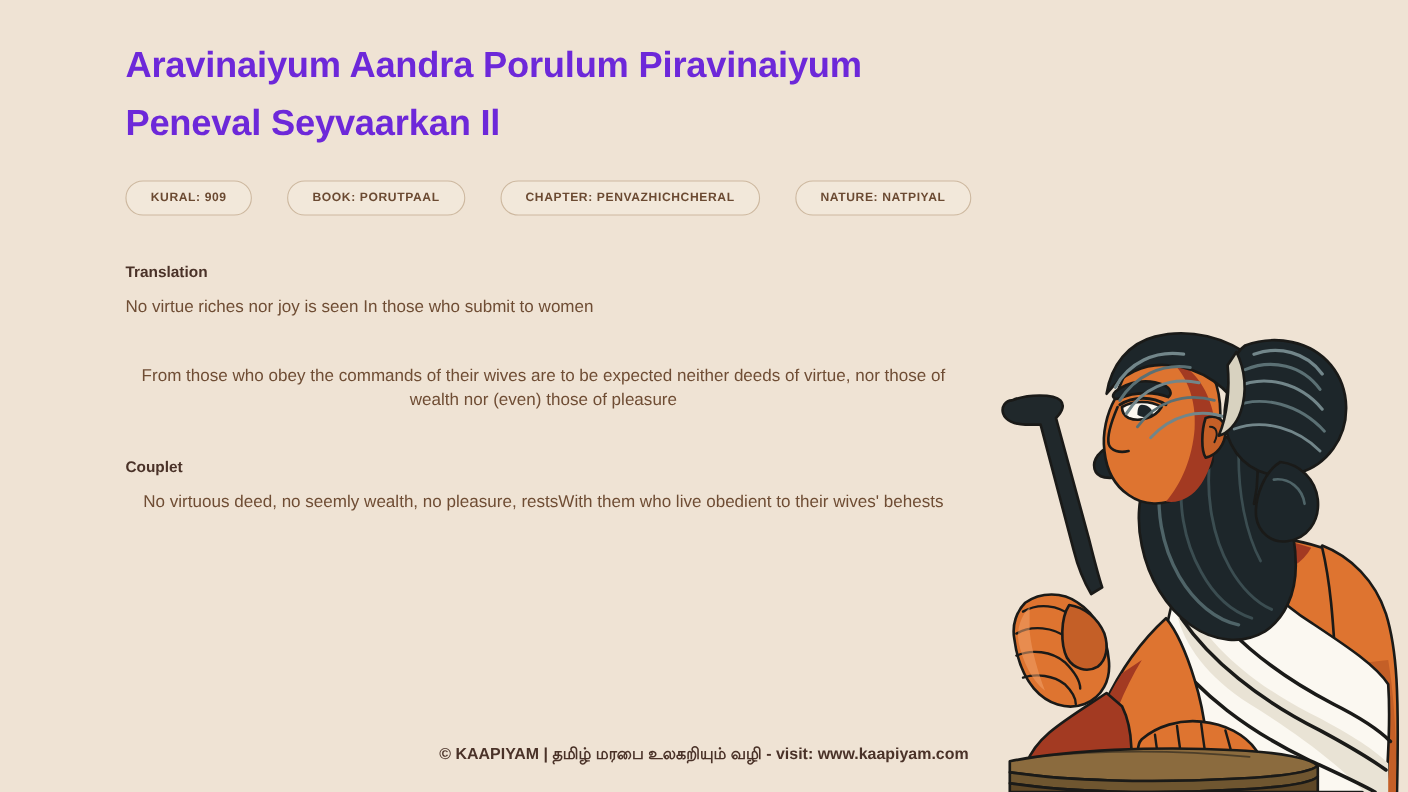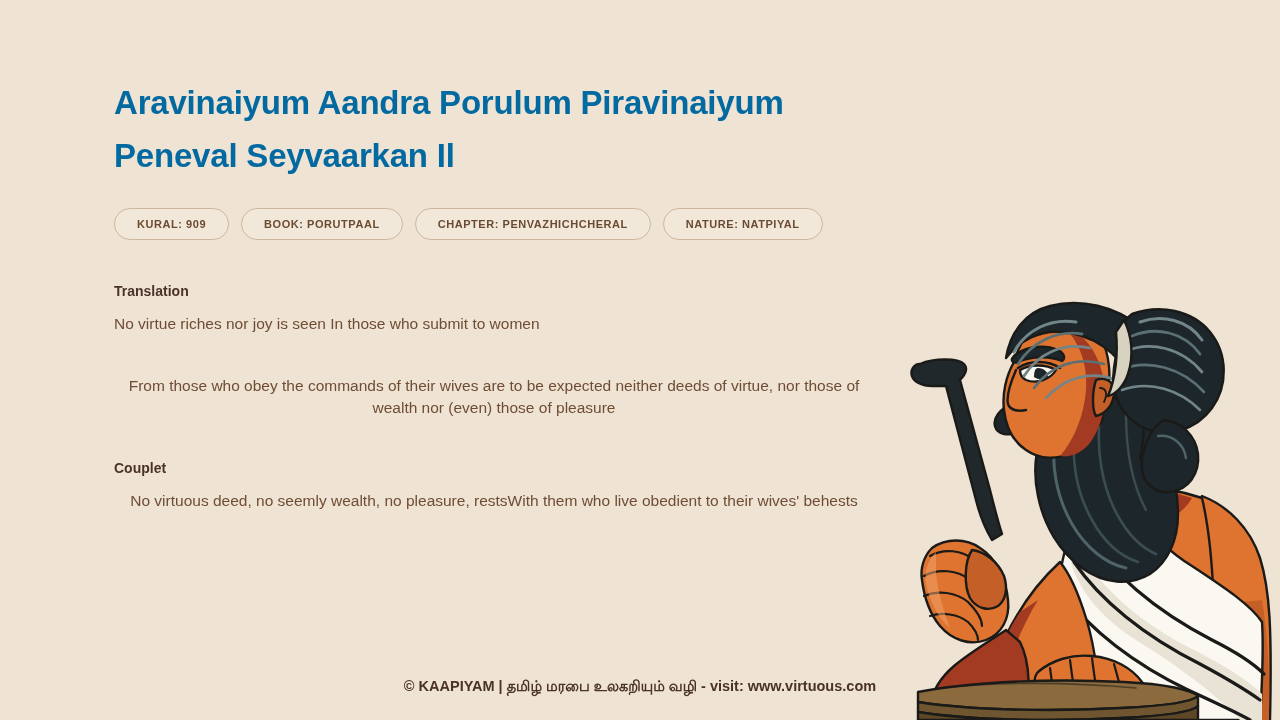--- a/index.html
+++ b/index.html
@@ -19,32 +19,32 @@
   .content {
     position:absolute;
     left:114px; top:0;
     width:800px;
   }
 
   .kural-title {
     font-size:33px;
     font-weight:bold;
     line-height:53px;
-    color:#0369a1;
+    color:#6d28d9;
     letter-spacing:-0.2px;
-    margin-top:76px;
+    margin-top:32px;
     width:770px;
   }
 
   
   .meta-row {
     display:flex;
     align-items:center;
     margin-top:26px;
-    gap:12px;
+    gap:32px;
   }
   .meta-pill {
     border:1px solid #cdb89f;
     background:#f2e8da;
     border-radius:20px;
     height:32px;
     padding:0 22px;
     display:flex;
     align-items:center;
     justify-content:center;
@@ -118,21 +118,21 @@
     <div class="section-body wide">From those who obey the commands of their wives are to be expected neither deeds of virtue, nor those of wealth nor (even) those of pleasure</div>
   </div>
 
   <div class="section">
     <div class="section-heading">Couplet</div>
     <div class="section-body wide">No virtuous deed, no seemly wealth, no pleasure, restsWith them who live obedient to their wives' behests</div>
   </div>
 
 </div>
 
-<div class="footer">© KAAPIYAM | தமிழ் மரபை உலகறியும் வழி - visit: www.virtuous.com</div>
+<div class="footer">© KAAPIYAM | தமிழ் மரபை உலகறியும் வழி - visit: www.kaapiyam.com</div>
 
 <div class="illustration">
 <svg viewBox="0 0 370 420" xmlns="http://www.w3.org/2000/svg">
   <g stroke="#1a1a18" stroke-width="2.4" stroke-linejoin="round" stroke-linecap="round">
 
     <path d="M292 196 C318 206 340 228 350 258 C360 290 362 330 360 420 L300 420 C300 360 298 300 288 262 C282 238 280 214 292 196 Z" fill="#de7430"></path>
     <path d="M352 300 C358 336 360 378 359 420 L330 420 C334 372 336 334 334 302 Z" fill="#c45f27" stroke="none"></path>
 
     <path d="M214 186 C238 186 268 190 292 198 C300 232 302 268 304 300 C306 348 306 392 306 420 L150 420 C146 370 150 320 160 280 C170 238 190 204 214 186 Z" fill="#de7430"></path>
 

